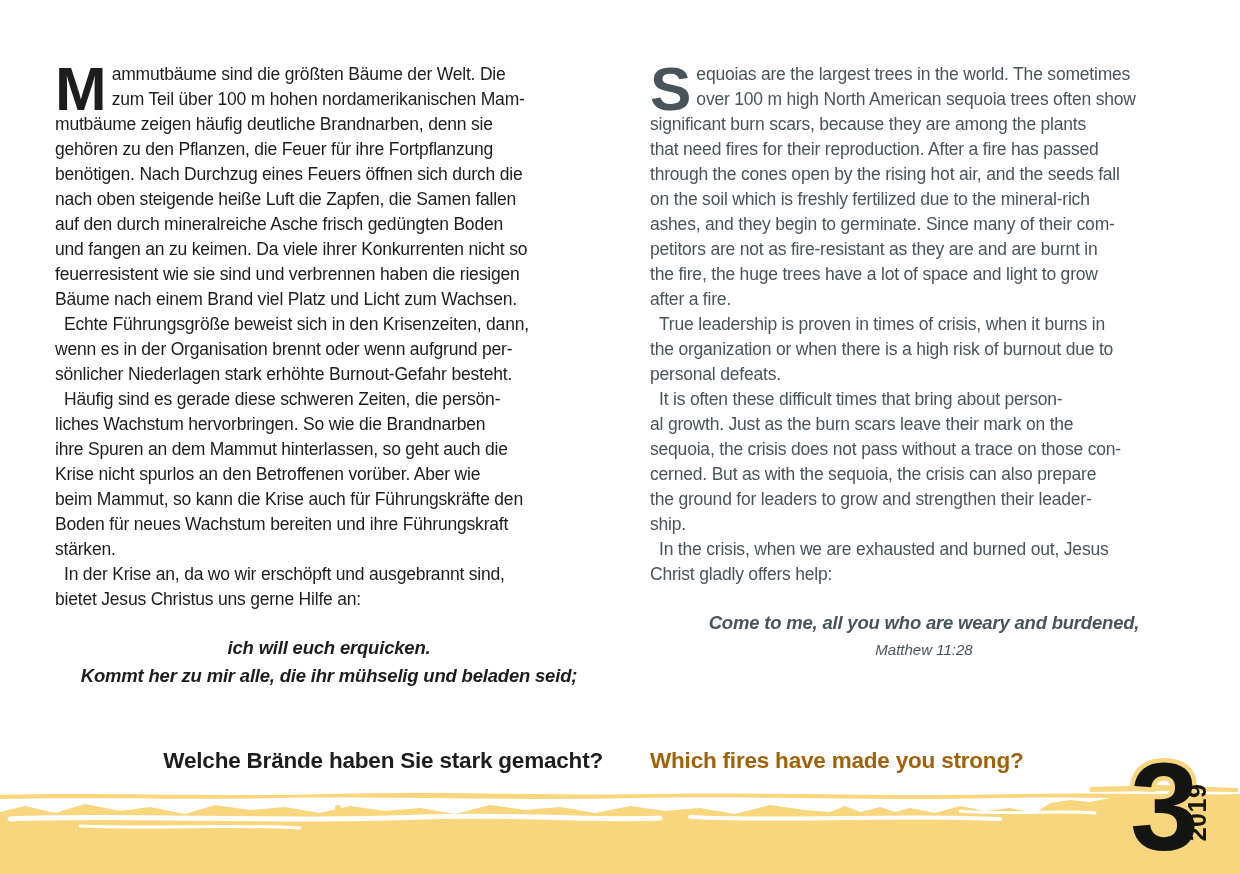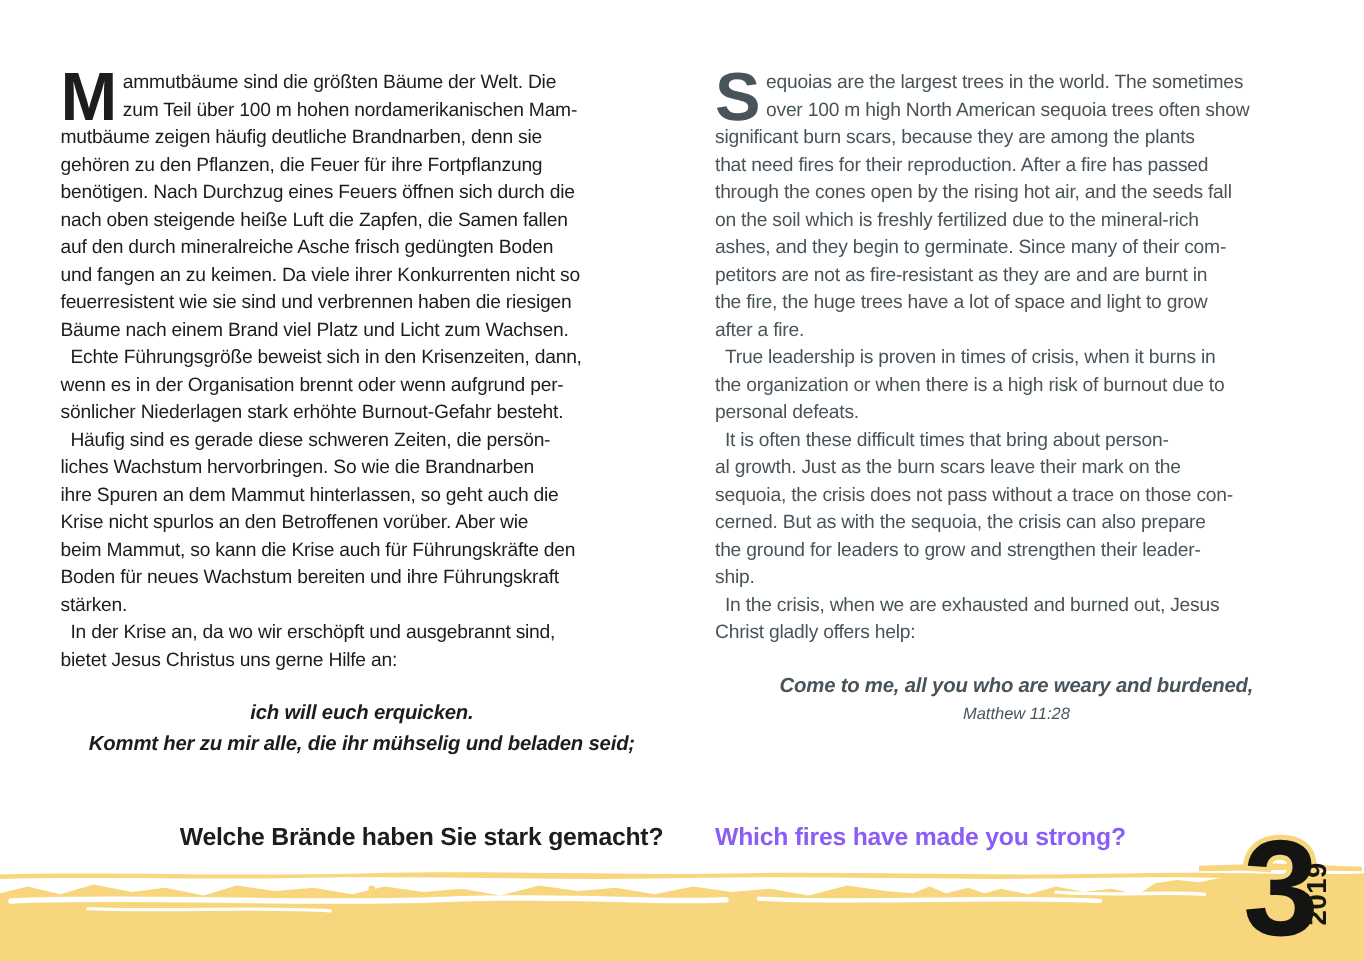--- a/index.html
+++ b/index.html
@@ -28,21 +28,21 @@
     line-height:28px; letter-spacing:-0.2px;
   }
   .quote-ref {
     margin:3px 0 0 0; font-style:italic; font-size:15px; line-height:20px;
   }
   .question {
     position:absolute; top:748px; width:548px; font-weight:bold;
     font-size:22.5px; line-height:26px; letter-spacing:-0.2px; z-index:3;
   }
   .question-de { left:55px; text-align:right; color:#1d1d1b; }
-  .question-en { left:650px; text-align:left; color:#8b5cf6; }
+  .question-en { left:650px; text-align:left; color:#a16207; }
   .band { position:absolute; left:0; bottom:0; width:1240px; height:90px; z-index:1; }
   .issue { position:absolute; left:1104px; top:738px; width:140px; height:126px; z-index:2; }
   .year {
     position:absolute; left:1168px; top:778px; width:60px; height:68px;
     z-index:2; display:flex; align-items:center; justify-content:center;
   }
   .year span {
     display:block; transform:rotate(-90deg); font-size:25px; font-weight:600;
     letter-spacing:0.5px; color:#17170f; white-space:nowrap;
   }

